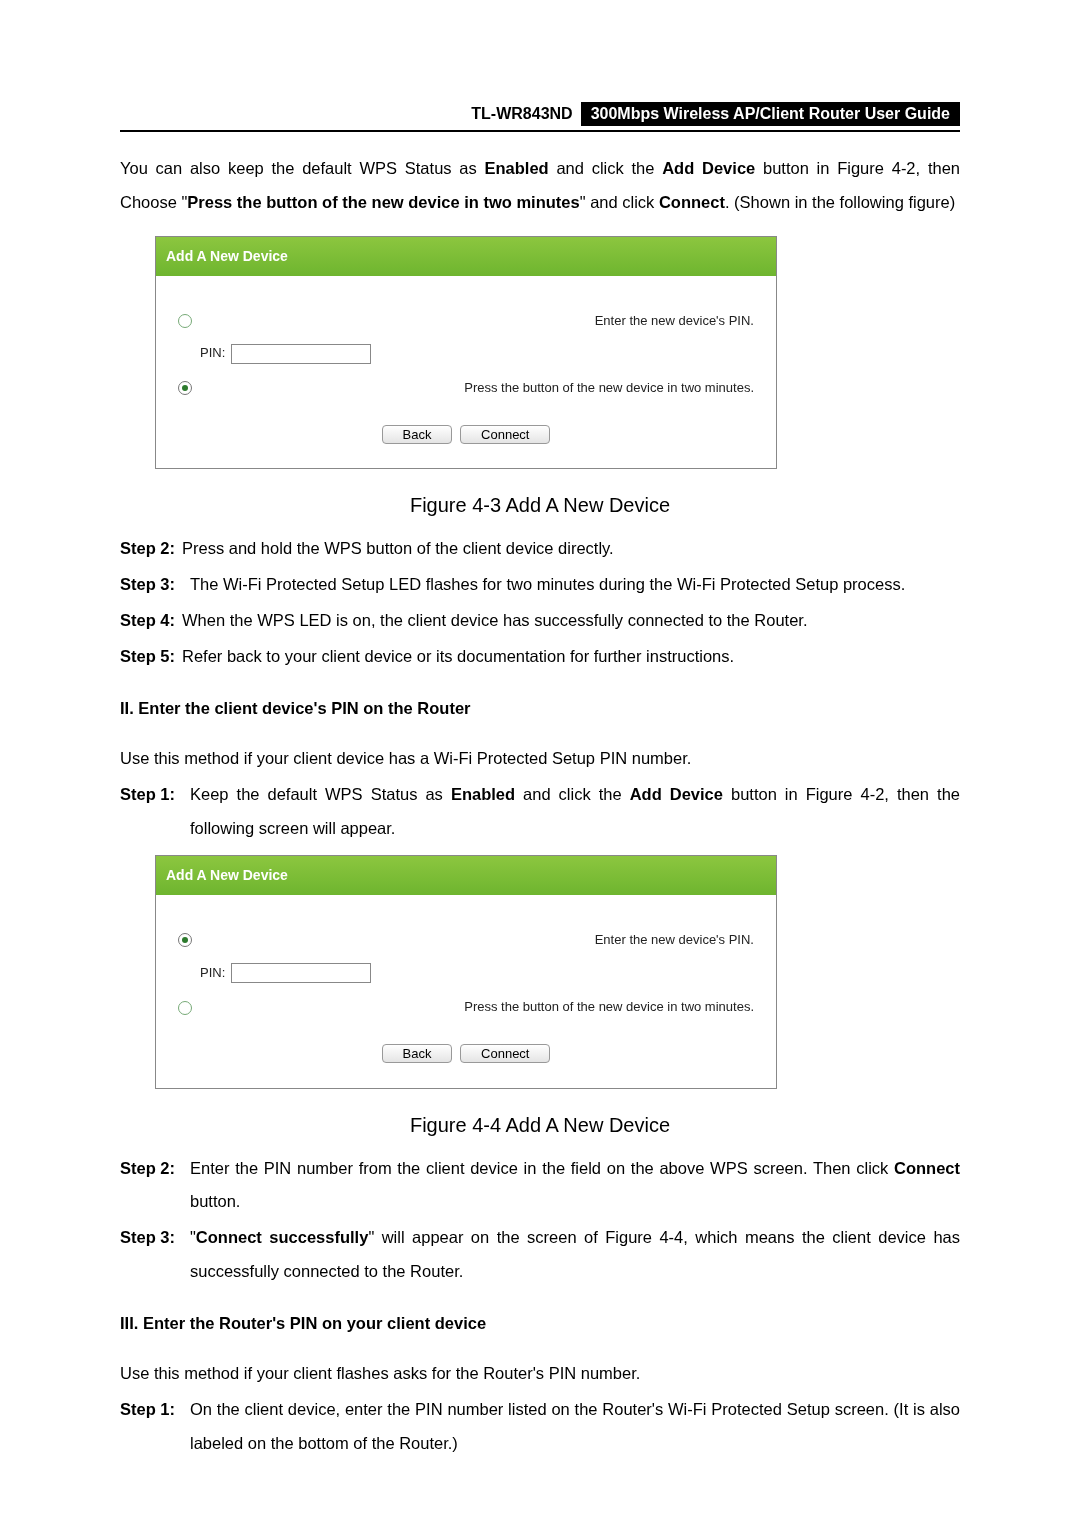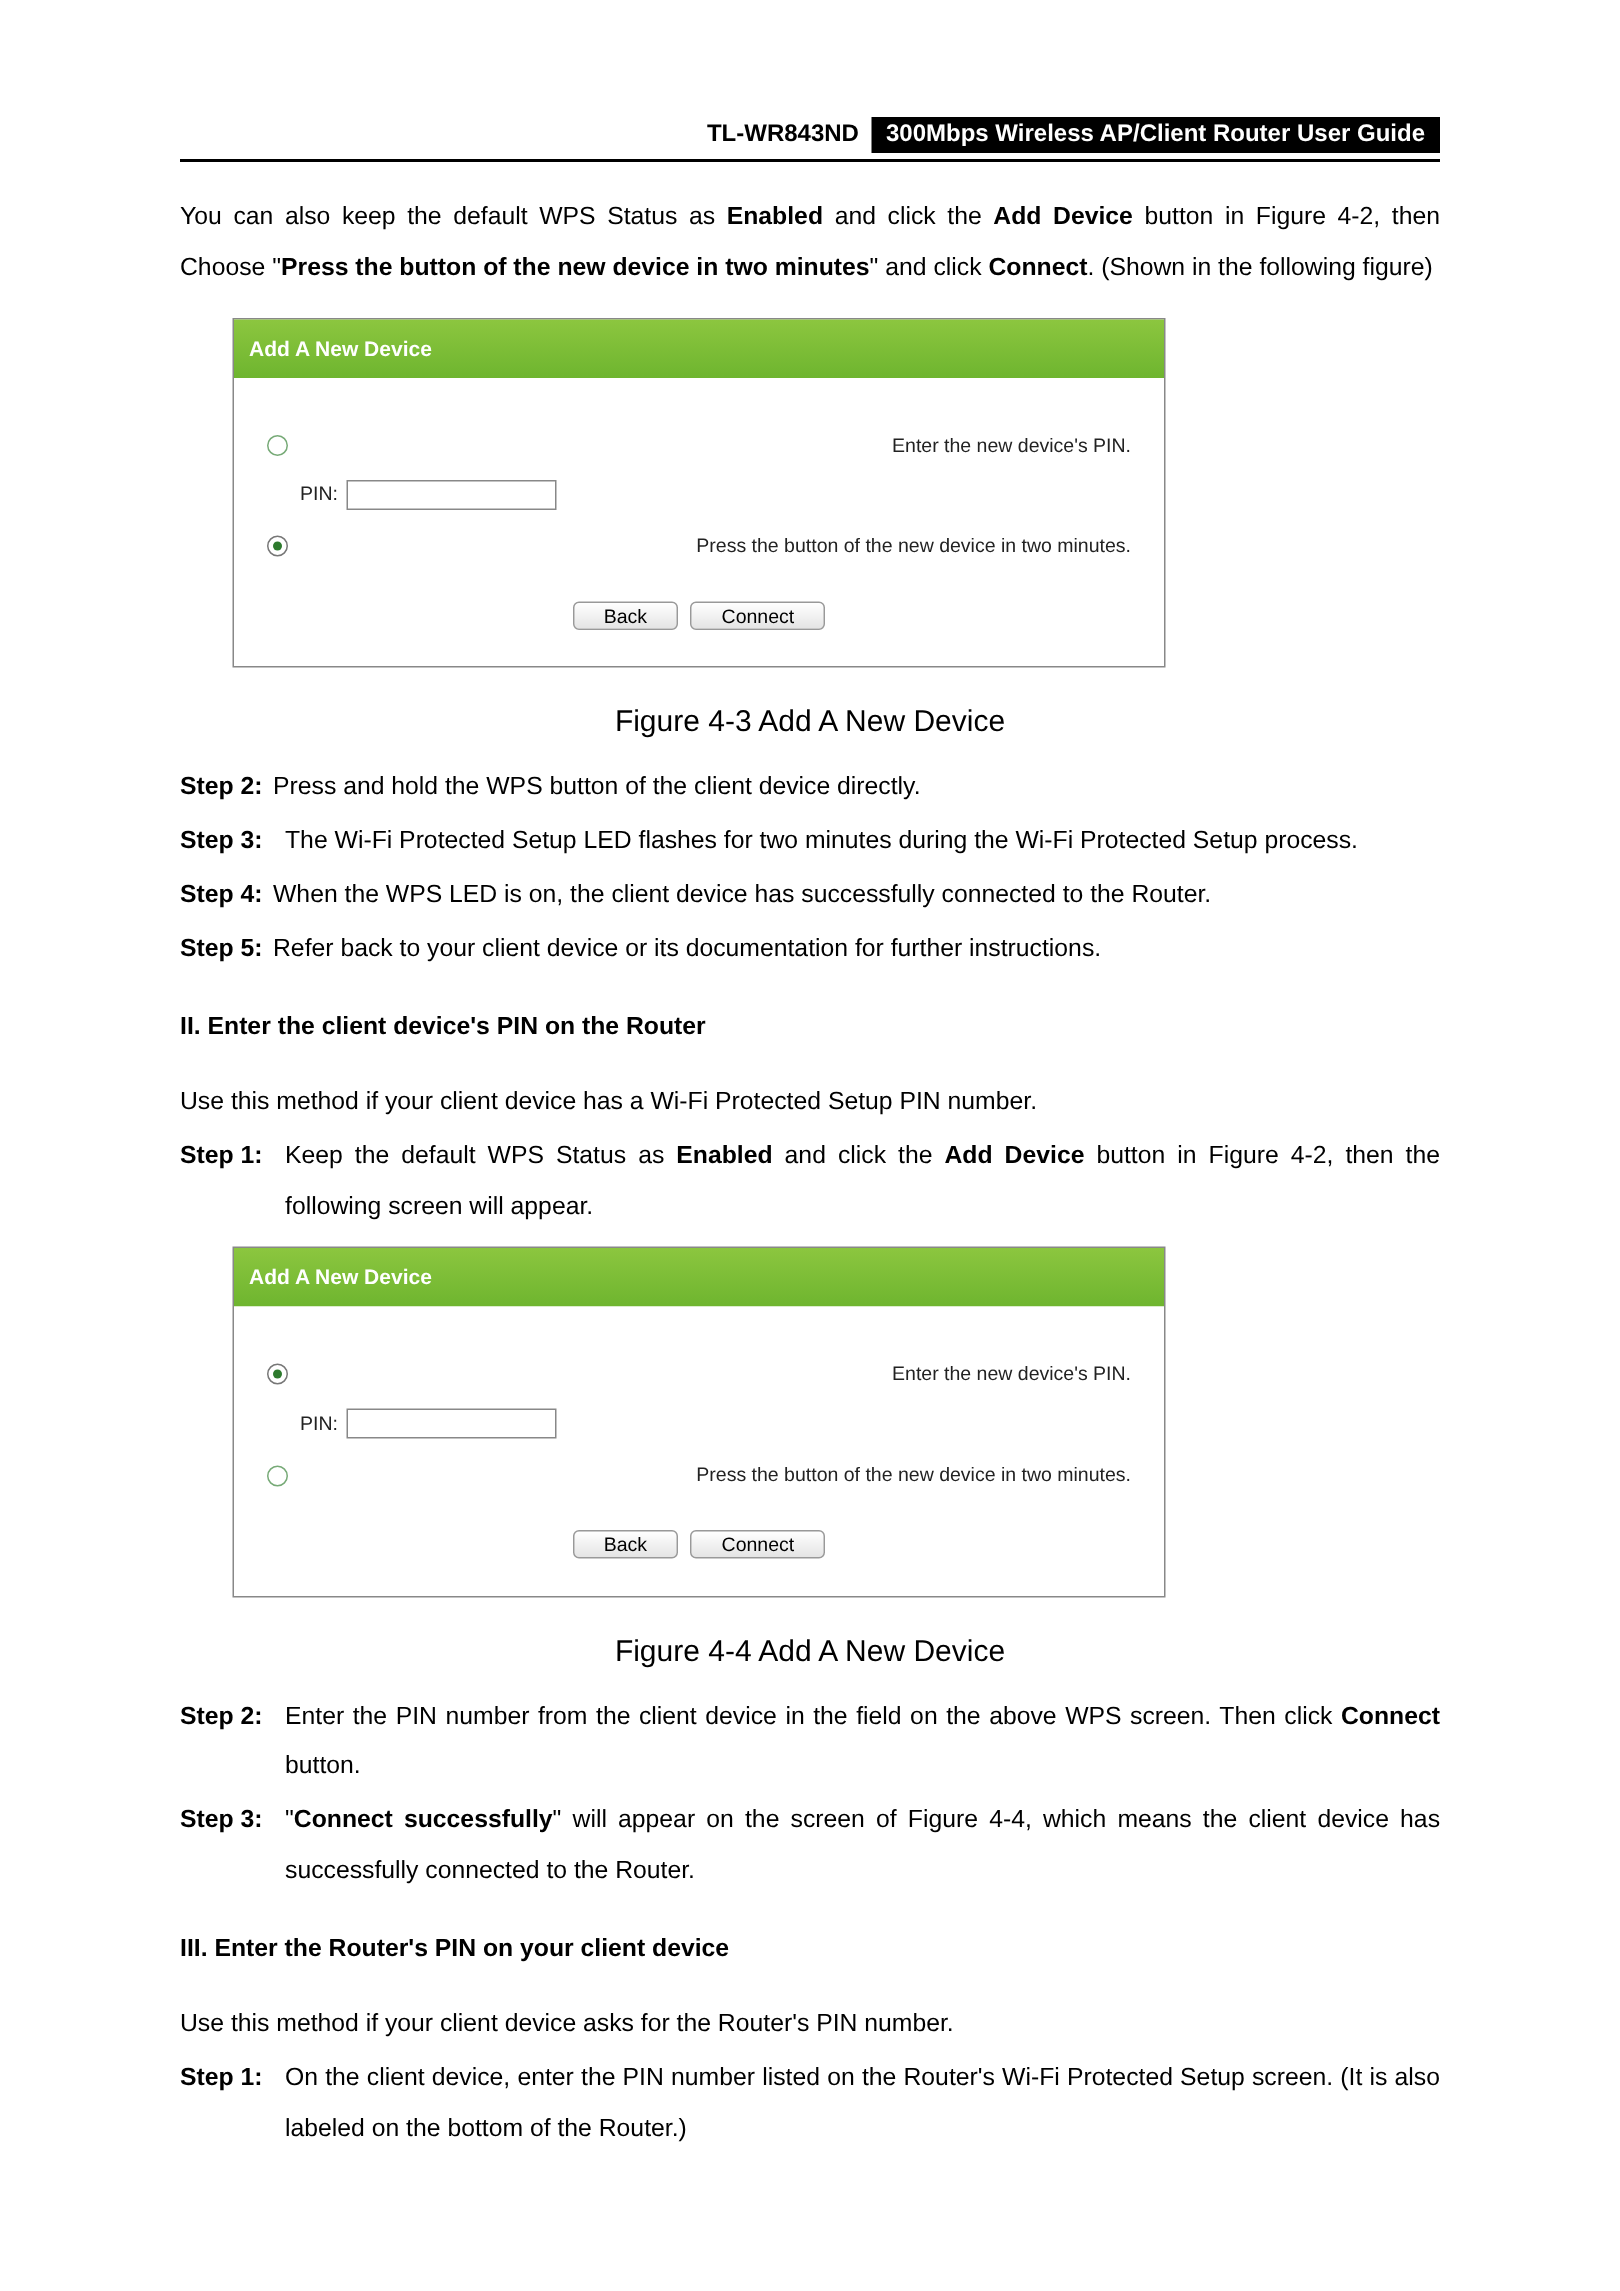--- a/index.html
+++ b/index.html
@@ -10,20 +10,21 @@
   }
   .page {
     width: 1080px;
     padding: 78px 120px 60px 120px;
     box-sizing: border-box;
     margin: 0 auto;
   }
   .header-bar {
     text-align: right;
     margin-bottom: 4px;
+    margin-top: 24px;
   }
   .model-box {
     display: inline-block;
     font-weight: bold;
     padding: 3px 8px;
     font-size: 16px;
   }
   .guide-box {
     display: inline-block;
     background: #000;
@@ -195,20 +196,20 @@
     <div class="step-line" style="display:flex;">
       <span class="step-label" style="flex:0 0 70px">Step 2:</span>
       <span style="flex:1;text-align:justify"><span>Enter the PIN number from the client device in the field on the above WPS screen. Then click </span><b>Connect</b><span> button.</span></span>
     </div>
     <div class="step-line" style="display:flex;">
       <span class="step-label" style="flex:0 0 70px">Step 3:</span>
       <span style="flex:1;text-align:justify"><span>"</span><b>Connect successfully</b><span>" will appear on the screen of Figure 4-4, which means the client device has successfully connected to the Router.</span></span>
     </div>
 
     <p class="section-heading">III.  Enter the Router's PIN on your client device</p>
-    <p class="step-line">Use this method if your client device asks for the Router's PIN number.</p>
+    <p class="step-line">Use this method if your client flashes asks for the Router's PIN number.</p>
     <div class="step-line" style="display:flex;">
       <span class="step-label" style="flex:0 0 70px">Step 1:</span>
       <span style="flex:1;text-align:justify">On the client device, enter the PIN number listed on the Router's Wi-Fi Protected Setup screen. (It is also labeled on the bottom of the Router.)</span>
     </div>
   </div>
 
 </div>
 
 </body></html>

